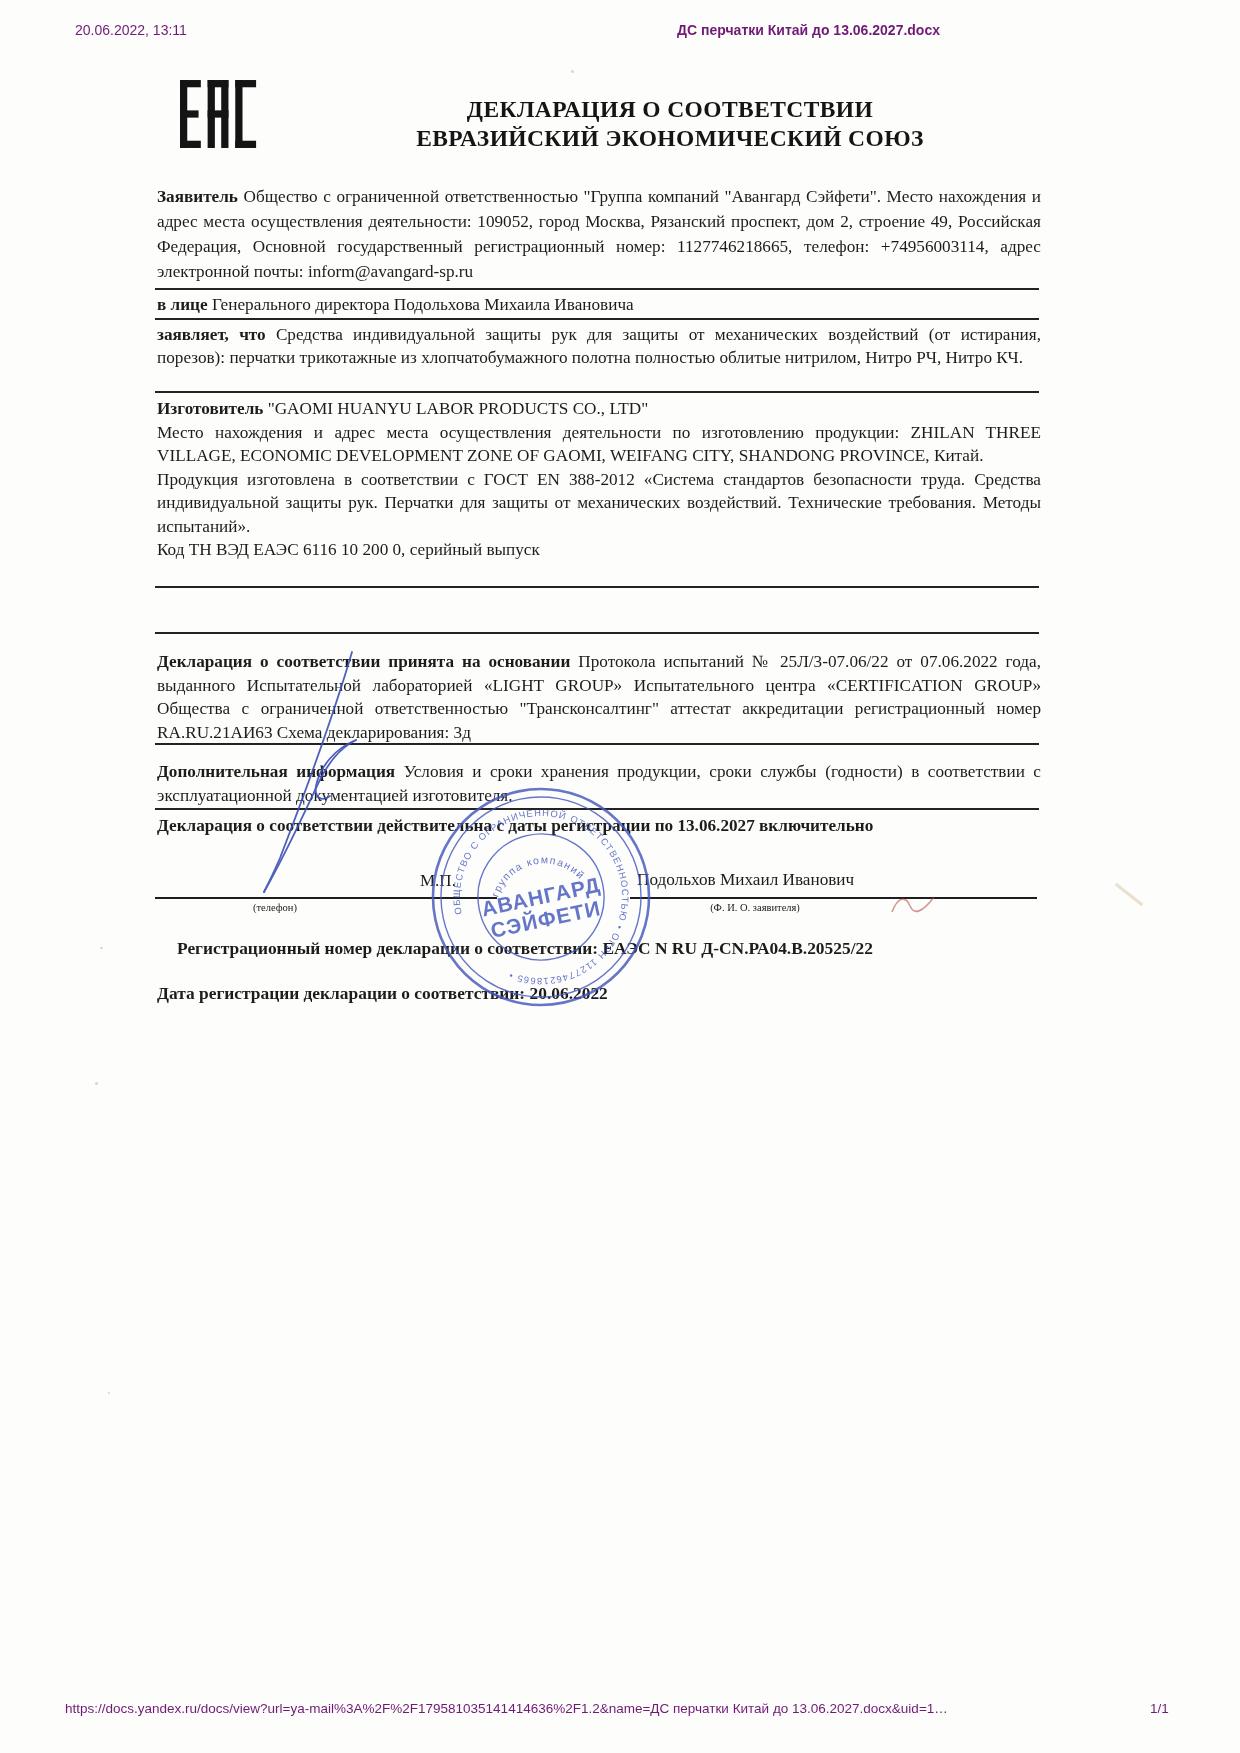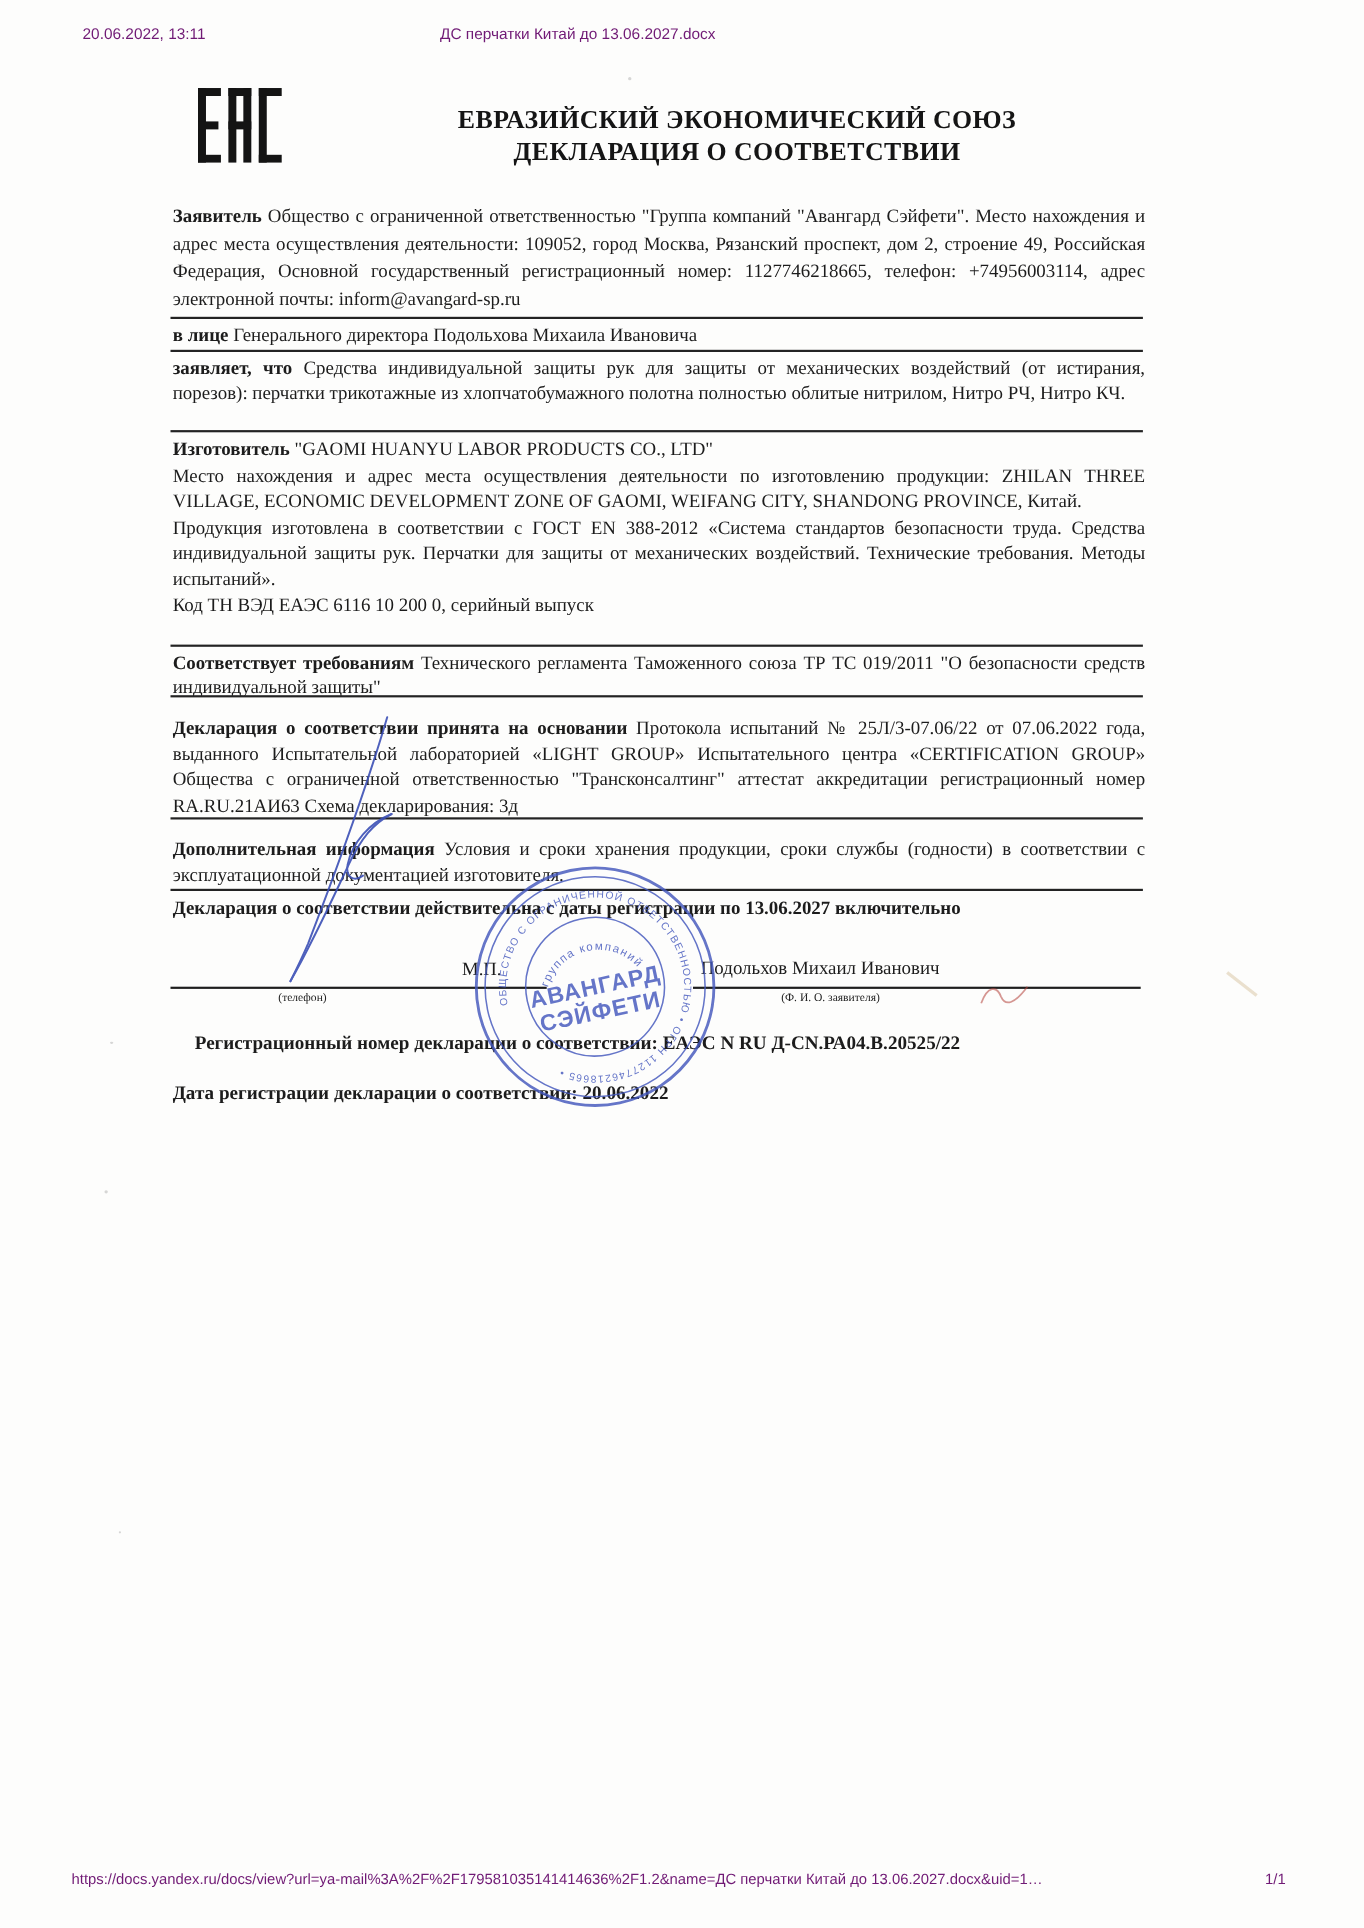--- a/index.html
+++ b/index.html
@@ -18,43 +18,43 @@
   .speck{position:absolute;background:#8d8d8d;opacity:.35;border-radius:50%;}
   svg{display:block;}
   .stampwrap{pointer-events:none;}
 </style>
 </head>
 <body>
 
 <div class="page">
 
   <div class="abs ui" style="left:75px;top:22px;font-size:14px;">20.06.2022, 13:11</div>
-  <div class="abs ui" style="left:400px;top:22px;width:540px;text-align:left;font-size:14px;">ДС перчатки Китай до 13.06.2027.docx</div>
+  <div class="abs ui" style="left:400px;top:22px;width:540px;text-align:right;font-size:14px;font-weight:bold;">ДС перчатки Китай до 13.06.2027.docx</div>
 
   <div class="abs" style="left:180px;top:80px;">
     <svg width="77" height="68" viewBox="0 0 170 150">
       <g fill="#141414">
         <rect x="0" y="0" width="16" height="150"></rect>
           <rect x="0" y="0" width="46" height="16"></rect>
         <rect x="0" y="67" width="41" height="16"></rect>
           <rect x="0" y="134" width="46" height="16"></rect>
         <rect x="61" y="0" width="16" height="150"></rect>
           <rect x="91" y="0" width="16" height="150"></rect>
         <rect x="61" y="0" width="46" height="16"></rect>
           <rect x="61" y="67" width="46" height="16"></rect>
         <rect x="122" y="0" width="16" height="150"></rect>
           <rect x="122" y="0" width="46" height="16"></rect>
         <rect x="122" y="134" width="46" height="16"></rect>
       </g>
     </svg>
   </div>
 
   <div class="abs title doc" style="top:95px;">
+    <div>ДЕКЛАРАЦИЯ О СООТВЕТСТВИИ</div>
     <div>ЕВРАЗИЙСКИЙ ЭКОНОМИЧЕСКИЙ СОЮЗ</div>
-    <div>ДЕКЛАРАЦИЯ О СООТВЕТСТВИИ</div>
   </div>
 
   <div class="abs para doc" style="top:184px;line-height:25px;">
     <span class="b">Заявитель</span>
     <span>Общество с ограниченной ответственностью "Группа компаний "Авангард Сэйфети". Место нахождения и адрес места осуществления деятельности: 109052, город Москва, Рязанский проспект, дом 2, строение 49, Российская Федерация, Основной государственный регистрационный номер: 1127746218665, телефон: +74956003114, адрес электронной почты: inform@avangard-sp.ru</span>
   </div>
   <div class="abs rule" style="top:288px;"></div>
 
   <div class="abs para doc" style="top:293px;line-height:23px;">
     <span class="b">в лице</span>
@@ -69,24 +69,20 @@
   <div class="abs rule" style="top:391px;"></div>
 
   <div class="abs para doc" style="top:397px;line-height:23.5px;">
     <div><span class="b">Изготовитель</span> <span>"GAOMI HUANYU LABOR PRODUCTS CO., LTD"</span></div>
     <div>Место нахождения и адрес места осуществления деятельности по изготовлению продукции: ZHILAN THREE VILLAGE, ECONOMIC DEVELOPMENT ZONE OF GAOMI, WEIFANG CITY, SHANDONG PROVINCE, Китай.</div>
     <div>Продукция изготовлена в соответствии с ГОСТ EN 388-2012 «Система стандартов безопасности труда. Средства индивидуальной защиты рук. Перчатки для защиты от механических воздействий. Технические требования. Методы испытаний».</div>
     <div style="text-align:left;">Код ТН ВЭД ЕАЭС 6116 10 200 0, серийный выпуск</div>
   </div>
   <div class="abs rule" style="top:586px;"></div>
 
-  <div class="abs para doc" style="top:592px;line-height:22px;">
-    <span class="b">Соответствует требованиям</span>
-    <span>Технического регламента Таможенного союза ТР ТС 019/2011 "О безопасности средств индивидуальной защиты"</span>
-  </div>
   <div class="abs rule" style="top:632px;"></div>
 
   <div class="abs para doc" style="top:650px;line-height:23.5px;">
     <span class="b">Декларация о соответствии принята на основании</span>
     <span>Протокола испытаний № 25Л/3-07.06/22 от 07.06.2022 года, выданного Испытательной лабораторией «LIGHT GROUP» Испытательного центра «CERTIFICATION GROUP» Общества с ограниченной ответственностью "Трансконсалтинг" аттестат аккредитации регистрационный номер RA.RU.21АИ63 Схема декларирования: 3д</span>
   </div>
   <div class="abs rule" style="top:743px;"></div>
 
   <div class="abs para doc" style="top:760px;line-height:24px;">
     <span class="b">Дополнительная информация</span>

